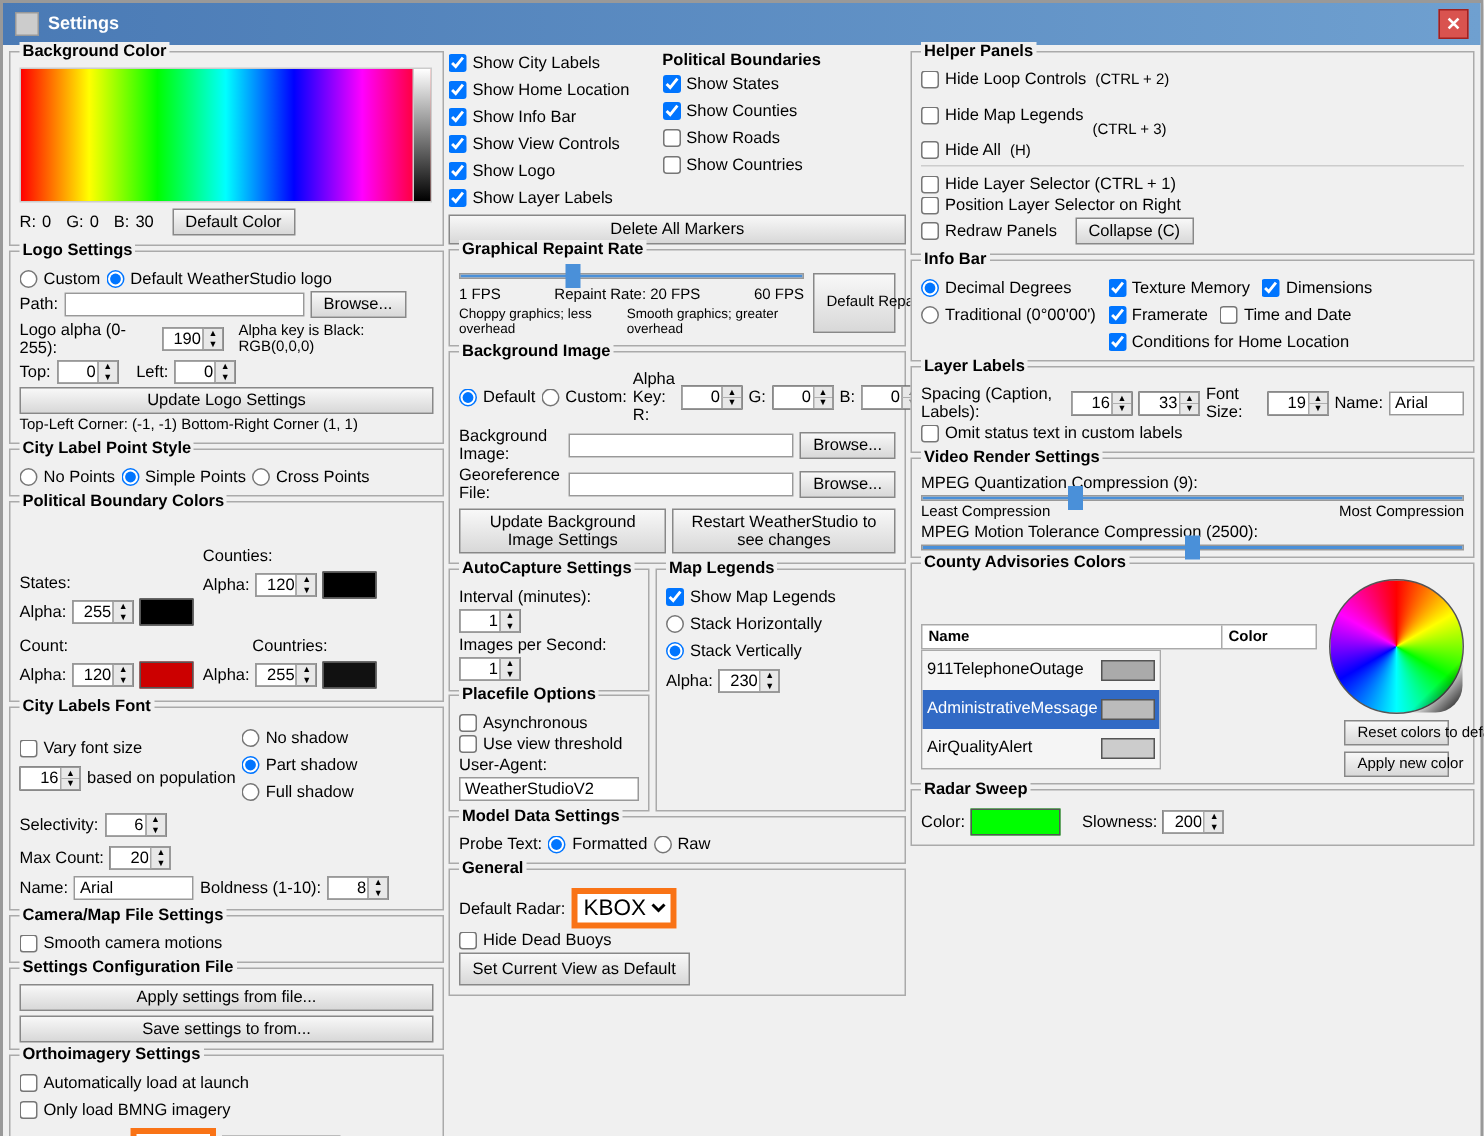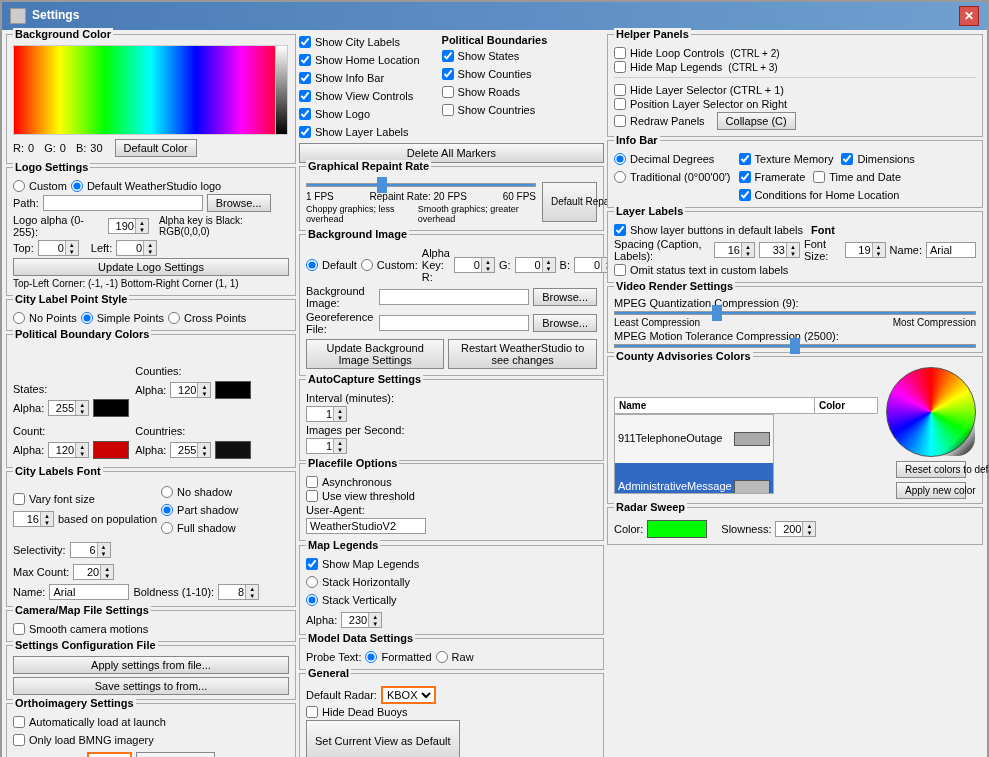--- a/index.html
+++ b/index.html
@@ -64,22 +64,22 @@
     }
     button {
       border: 1px solid #888;
       background: linear-gradient(to bottom, #f8f8f8, #d8d8d8);
       padding: 2px 8px;
       font-size: 11px;
       cursor: pointer;
       font-family: Arial, sans-serif;
     }
     select {
-      border: 2px solid #f97316;
-      font-size: 11px;
+      border: 4px solid #f97316;
+      font-size: 15px;
       background: white;
       font-family: Arial, sans-serif;
     }
 
     
     .bg-color-gradient {
       width: 275px;
       height: 90px;
       background: linear-gradient(to right, 
         hsl(0,100%,50%), hsl(30,100%,50%), hsl(60,100%,50%), 
@@ -119,21 +119,21 @@
       border: 1px solid #aaa;
       background: white;
       width: 160px;
       height: 80px;
       overflow-y: scroll;
       font-size: 11px;
     }
     .county-list-item {
       display: flex;
       justify-content: space-between;
-      padding: 17px 3px;
+      padding: 6px 3px;
       cursor: pointer;
     }
     .county-list-item:nth-child(odd) { background: #f5f5f5; }
     .county-list-item.selected { background: #316ac5; color: white; }
     .slider-label-row {
       display: flex;
       justify-content: space-between;
       font-size: 10px;
     }
 
@@ -343,21 +343,21 @@
               <div class="font-spinner">
                 <input type="text" value="120" style="">
                 <div class="font-spinner-btns">
                   <button class="font-spinner-btn">▲</button>
                   <button class="font-spinner-btn">▼</button>
                 </div>
               </div>
               <div class="small-color-box" style="background:#cc0000;"></div>
             </div>
           </div>
-          <div class="col" style="align-items:flex-start;">
+          <div class="col" style="align-items:center;">
             <span>Countries:</span>
             <div class="row">
               <span>Alpha:</span>
               <div class="font-spinner">
                 <input type="text" value="255" style="">
                 <div class="font-spinner-btns">
                   <button class="font-spinner-btn">▲</button>
                   <button class="font-spinner-btn">▼</button>
                 </div>
               </div>
@@ -594,21 +594,21 @@
           <span>Georeference File:</span>
           <input type="text" style="flex: 1 1 0%;">
           <button>Browse...</button>
         </div>
         <div class="row" style="margin-top:4px;">
           <button>Update Background Image Settings</button>
           <button>Restart WeatherStudio to see changes</button>
         </div>
       </div>
 
-      <div style="display:flex; gap:4px;flex-direction:column;">
+      <div style="display:flex; gap:4px;">
         <div class="col">
 
           <div class="section">
             <span class="slabel">AutoCapture Settings</span>
             <div class="row">
               <span>Interval (minutes):</span>
             </div>
             <div class="row">
               <div class="font-spinner">
                 <input type="text" value="1" style="">
@@ -697,39 +697,44 @@
           <span>Default Radar:</span>
           <select>
             <option>KBOX</option><option>KBOS</option><option>KENX</option>
           </select>
         </div>
         <div class="row">
           <input type="checkbox" style="">
           <label>Hide Dead Buoys</label>
         </div>
         <div class="row">
-          <button style="padding:14px 8px;">Set Current View as Default</button>
+          <button style="padding:4px 8px;">Set Current View as Default</button>
         </div>
       </div>
 
     </div>
 
     <div class="right-col">
 
       <div class="section">
         <span class="slabel">Helper Panels</span>
         <div class="row">
           <input type="checkbox" style="">
           <label>Hide Loop Controls</label>
           <span style="margin-left:2px; font-size:10px;">(CTRL + 2)</span>
         </div>
         <div class="row">
           <input type="checkbox" style="">
           <label>Hide Map Legends</label>
-          <span style="margin-left:2px; font-size:10px;">(CTRL + 3)</span>
+          <span style="margin-left:2px; font-size:10px;margin-top:20px;">(CTRL + 3)</span>
+        </div>
+        <div class="row">
+          <input type="checkbox" style="">
+          <label>Hide All</label>
+          <span style="margin-left:2px; font-size:10px;">(H)</span>
         </div>
         <div style="margin-top:4px; border-top:1px solid #ccc; padding-top:4px;">
           <div class="row">
             <input type="checkbox" style="">
             <label>Hide Layer Selector (CTRL + 1)</label>
           </div>
           <div class="row">
             <input type="checkbox" style="">
             <label>Position Layer Selector on Right</label>
           </div>
@@ -770,25 +775,20 @@
             <div class="row">
               <input type="checkbox" checked="" style="">
               <label>Conditions for Home Location</label>
             </div>
           </div>
         </div>
       </div>
 
       <div class="section">
         <span class="slabel">Layer Labels</span>
-        <div class="row">
-          <input type="checkbox" checked="" style="">
-          <label>Show layer buttons in default labels</label>
-          <span style="margin-left:4px; font-weight:bold;">Font</span>
-        </div>
         <div class="row">
           <span>Spacing (Caption, Labels):</span>
           <div class="font-spinner">
             <input type="text" value="16" style="">
             <div class="font-spinner-btns">
               <button class="font-spinner-btn">▲</button>
               <button class="font-spinner-btn">▼</button>
             </div>
           </div>
           <div class="font-spinner">

